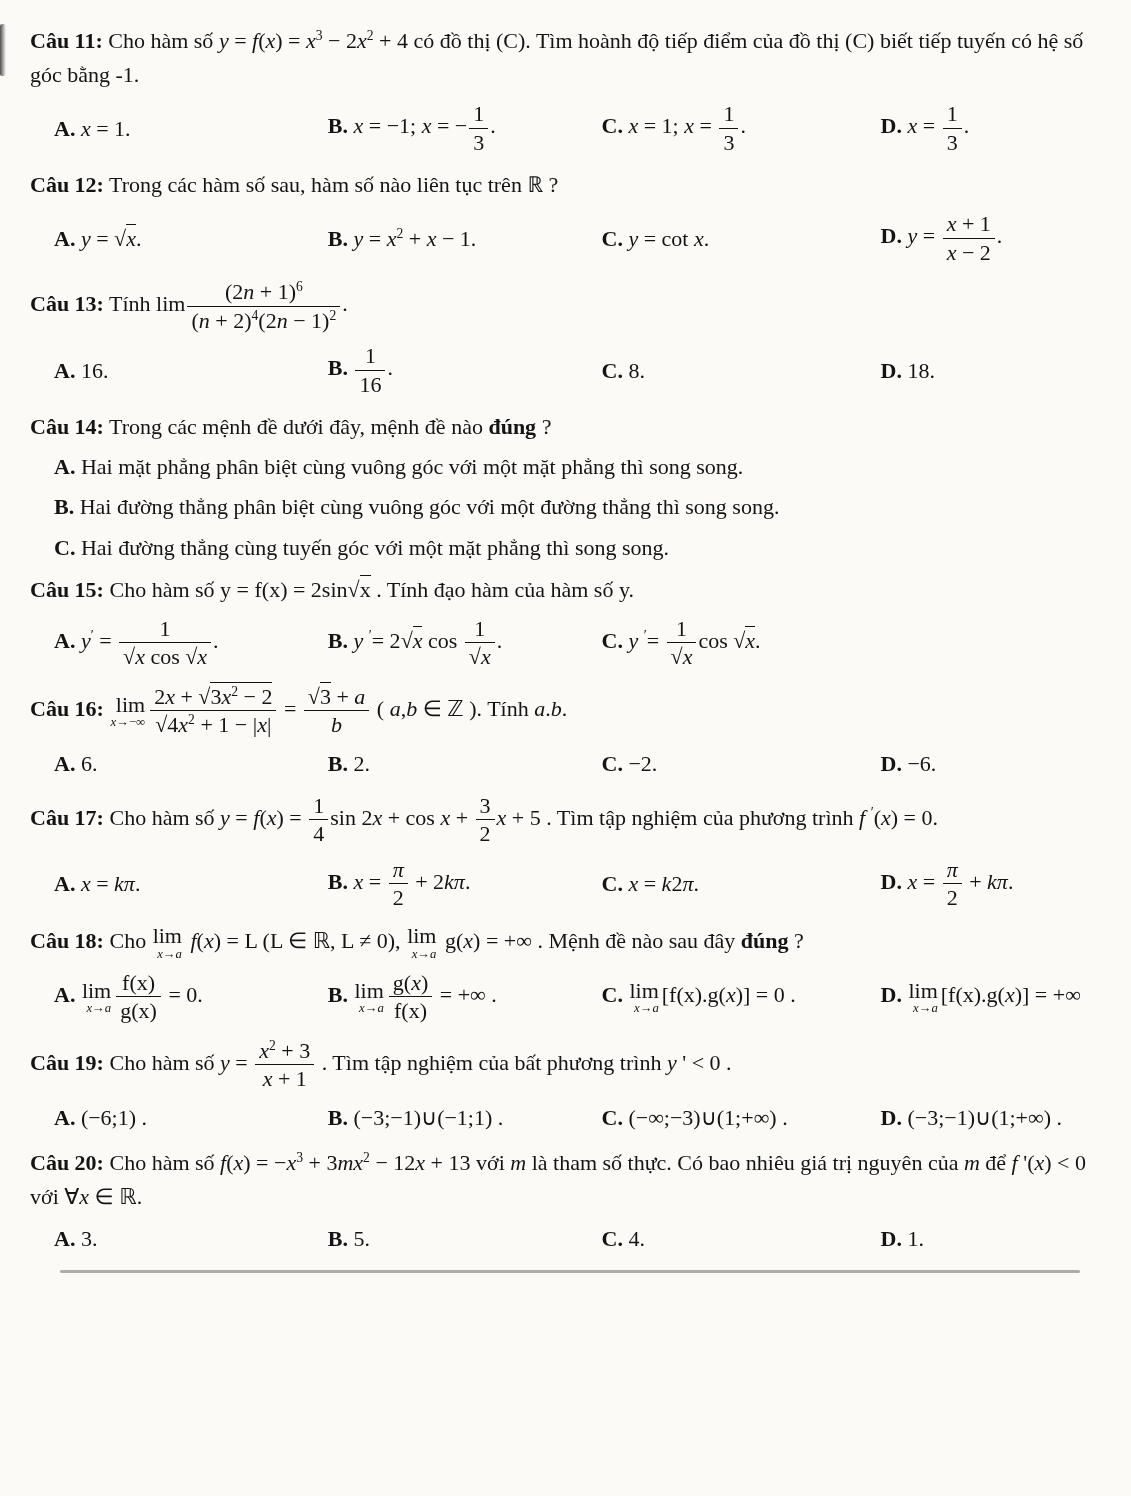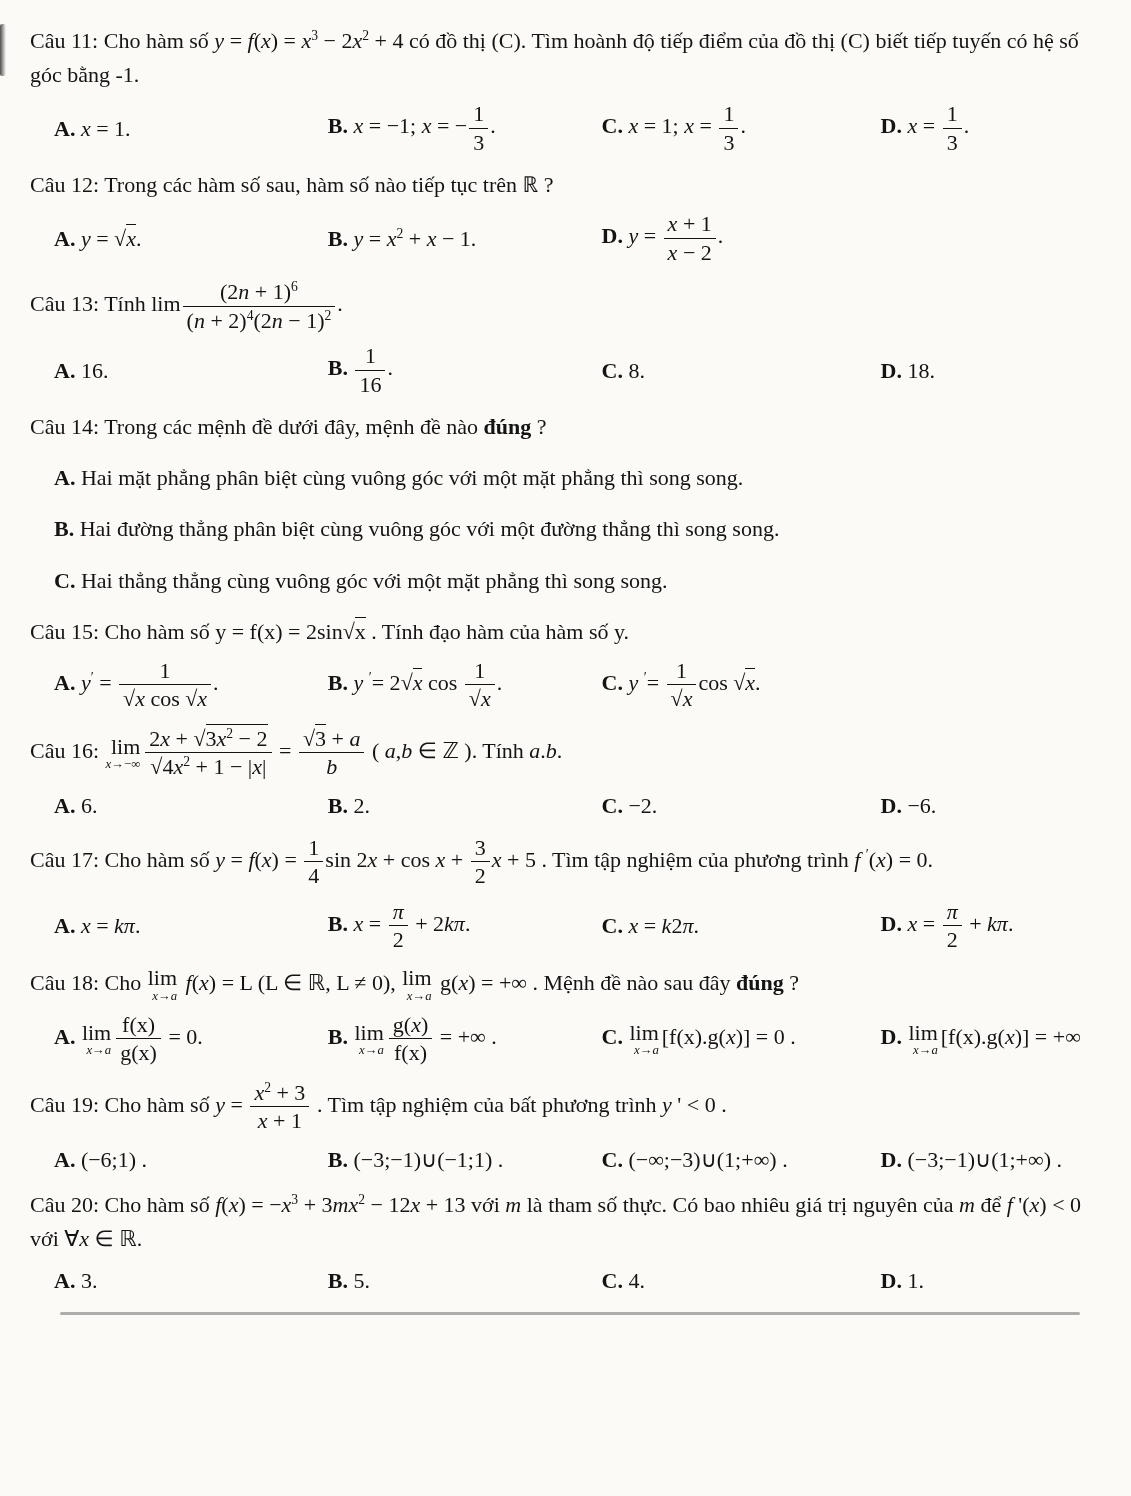--- a/index.html
+++ b/index.html
@@ -11,32 +11,32 @@
     color: #141414;
     font-family: "Liberation Serif", serif;
     font-size: 22px;
     position: relative;
     overflow-x: hidden;
   }
   .page { padding: 24px 24px 8px 30px; position: relative; }
 
   .question { margin-bottom: 8px; }
   .qtext { margin: 0 0 2px 0; line-height: 1.55; }
-  .qlabel { font-weight: 400; }
+  .qlabel { font-weight: 700; }
 
   .options {
     display: grid;
     grid-template-columns: 26% 26% 26.5% 21.5%;
     align-items: center;
     padding-left: 24px;
     margin: 8px 0 12px 0;
   }
   .options .option { line-height: 1.5; white-space: nowrap; }
   .options.stacked { display: block; margin: 2px 0 8px 0; }
-  .options.stacked .option { white-space: normal; margin: 17px 0; line-height: 1.55; }
+  .options.stacked .option { white-space: normal; margin: 6px 0; line-height: 1.55; }
   .okey { font-weight: 700; }
 
   
   sup { font-size: 0.62em; line-height: 0; }
   .fr { display: inline-block; vertical-align: middle; text-align: center; line-height: 1.25; margin: 0 2px; }
   .fr > .nu { display: block; border-bottom: 1.5px solid #141414; padding: 0 4px; }
   .fr > .de { display: block; padding: 0 4px; }
   .sq { white-space: nowrap; }
   .sq > .ov { border-top: 1.5px solid #141414; padding-top: 1px; }
   .lim { display: inline-block; vertical-align: middle; text-align: right; line-height: 1.05; margin: 0 3px 0 1px; }
@@ -64,44 +64,45 @@
     <p class="qtext"><b class="qlabel">Câu 11:</b> <span>Cho hàm số <i>y</i> = <i>f</i>(<i>x</i>) = <i>x</i><sup>3</sup> − 2<i>x</i><sup>2</sup> + 4 có đồ thị (C). Tìm hoành độ tiếp điểm của đồ thị (C) biết tiếp tuyến có hệ số góc bằng -1.</span></p>
     <div class="options">
       <div class="option"><b class="okey">A.</b> <span><i>x</i> = 1.</span></div>
       <div class="option"><b class="okey">B.</b> <span><i>x</i> = −1; <i>x</i> = −<span class="fr"><span class="nu">1</span><span class="de">3</span></span>.</span></div>
       <div class="option"><b class="okey">C.</b> <span><i>x</i> = 1; <i>x</i> = <span class="fr"><span class="nu">1</span><span class="de">3</span></span>.</span></div>
       <div class="option"><b class="okey">D.</b> <span><i>x</i> = <span class="fr"><span class="nu">1</span><span class="de">3</span></span>.</span></div>
     </div>
   </section>
 
   <section class="question">
-    <p class="qtext"><b class="qlabel">Câu 12:</b> <span>Trong các hàm số sau, hàm số nào tiếp tục trên ℝ ?</span></p>
+    <p class="qtext"><b class="qlabel">Câu 12:</b> <span>Trong các hàm số sau, hàm số nào liên tục trên ℝ ?</span></p>
     <div class="options">
       <div class="option"><b class="okey">A.</b> <span><i>y</i> = <span class="sq">√<span class="ov"><i>x</i></span></span>.</span></div>
       <div class="option"><b class="okey">B.</b> <span><i>y</i> = <i>x</i><sup>2</sup> + <i>x</i> − 1.</span></div>
+      <div class="option"><b class="okey">C.</b> <span><i>y</i> = cot <i>x</i>.</span></div>
       <div class="option"><b class="okey">D.</b> <span><i>y</i> = <span class="fr"><span class="nu"><i>x</i> + 1</span><span class="de"><i>x</i> − 2</span></span>.</span></div>
     </div>
   </section>
 
   <section class="question">
     <p class="qtext"><b class="qlabel">Câu 13:</b> <span>Tính lim<span class="fr"><span class="nu">(2<i>n</i> + 1)<sup>6</sup></span><span class="de">(<i>n</i> + 2)<sup>4</sup>(2<i>n</i> − 1)<sup>2</sup></span></span>.</span></p>
     <div class="options">
       <div class="option"><b class="okey">A.</b> <span>16.</span></div>
       <div class="option"><b class="okey">B.</b> <span><span class="fr"><span class="nu">1</span><span class="de">16</span></span>.</span></div>
       <div class="option"><b class="okey">C.</b> <span>8.</span></div>
       <div class="option"><b class="okey">D.</b> <span>18.</span></div>
     </div>
   </section>
 
   <section class="question">
     <p class="qtext"><b class="qlabel">Câu 14:</b> <span>Trong các mệnh đề dưới đây, mệnh đề nào <b>đúng</b> ?</span></p>
     <div class="options stacked">
       <div class="option"><b class="okey">A.</b> <span>Hai mặt phẳng phân biệt cùng vuông góc với một mặt phẳng thì song song.</span></div>
       <div class="option"><b class="okey">B.</b> <span>Hai đường thẳng phân biệt cùng vuông góc với một đường thẳng thì song song.</span></div>
-      <div class="option"><b class="okey">C.</b> <span>Hai thẳng thẳng cùng vuông góc với một mặt phẳng thì song song.</span></div>
+      <div class="option"><b class="okey">C.</b> <span>Hai đường thẳng cùng tuyến góc với một mặt phẳng thì song song.</span></div>
     </div>
   </section>
 
   <section class="question">
     <p class="qtext"><b class="qlabel">Câu 15:</b> <span>Cho hàm số y = f(x) = 2sin<span class="sq">√<span class="ov">x</span></span> . Tính đạo hàm của hàm số y.</span></p>
     <div class="options">
       <div class="option"><b class="okey">A.</b> <span><i>y</i><sup>′</sup> = <span class="fr"><span class="nu">1</span><span class="de"><span class="sq">√<span class="ov"><i>x</i></span></span> cos <span class="sq">√<span class="ov"><i>x</i></span></span></span></span>.</span></div>
       <div class="option"><b class="okey">B.</b> <span><i>y</i> <sup>′</sup>= 2<span class="sq">√<span class="ov"><i>x</i></span></span> cos <span class="fr"><span class="nu">1</span><span class="de"><span class="sq">√<span class="ov"><i>x</i></span></span></span></span>.</span></div>
       <div class="option"><b class="okey">C.</b> <span><i>y</i> <sup>′</sup>= <span class="fr"><span class="nu">1</span><span class="de"><span class="sq">√<span class="ov"><i>x</i></span></span></span></span>cos <span class="sq">√<span class="ov"><i>x</i></span></span>.</span></div>
     </div>

